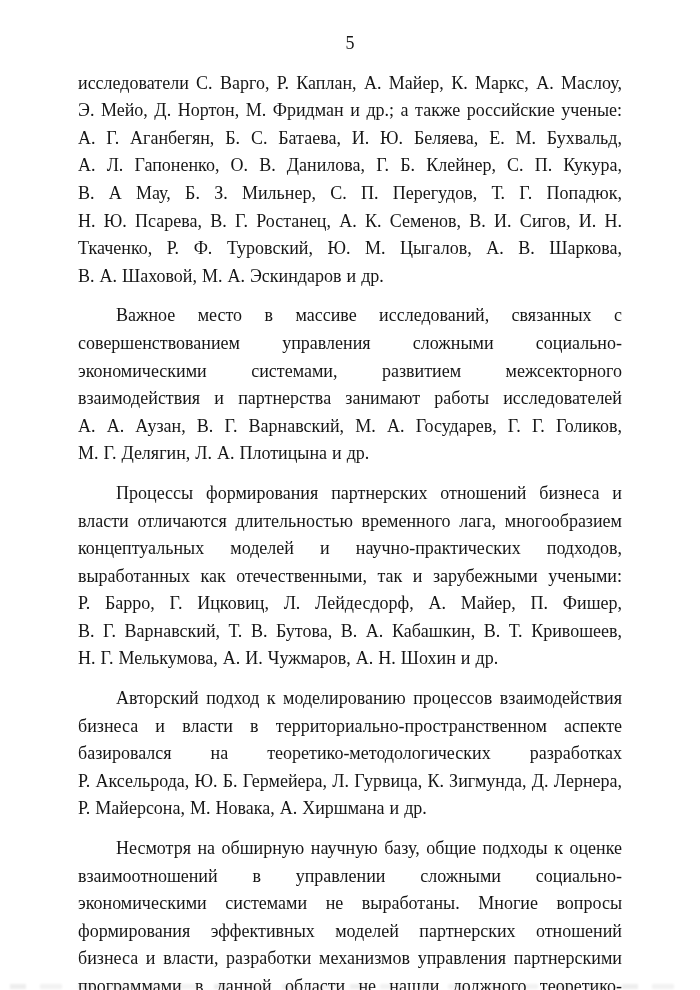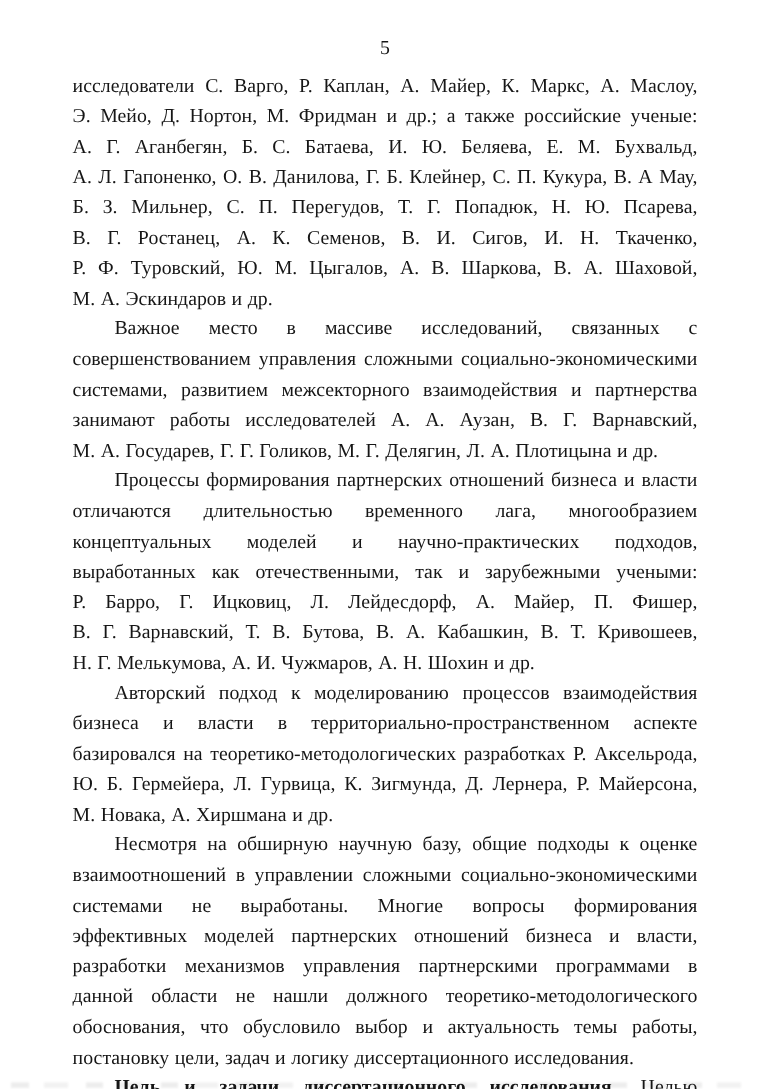--- a/index.html
+++ b/index.html
@@ -18,21 +18,21 @@
     font-family: "Liberation Serif", "DejaVu Serif", serif;
     font-size: 18px;
     line-height: 27.6px;
     color: #161616;
   }
   .page-number {
     text-align: center;
     margin: 0 0 7px 0;
   }
   .para {
-    margin: 0;
+    margin: 12px;
     text-align: justify;
     word-spacing: 0.5px;
   }
   .para.indent {
     text-indent: 38px;
   }
   .para b {
     font-weight: bold;
   }
   

